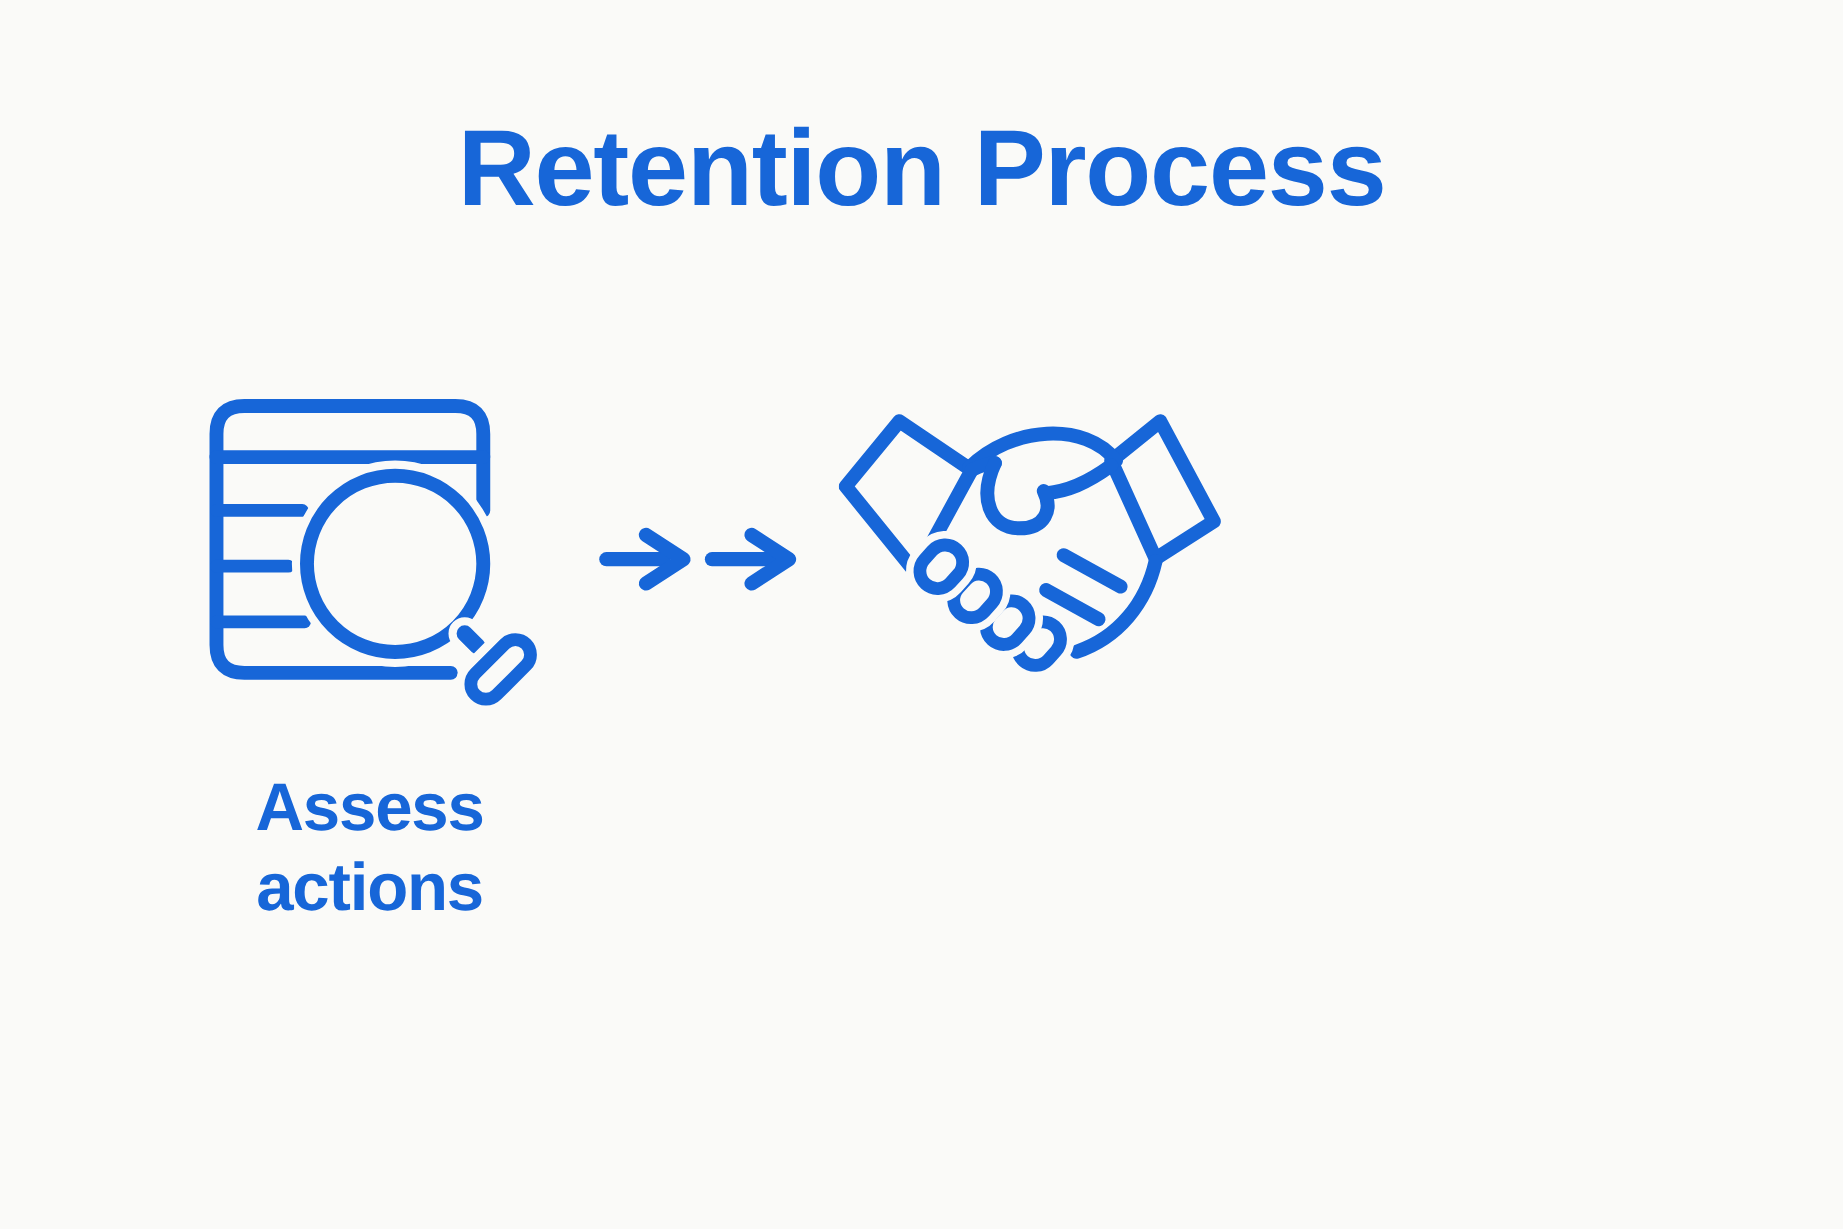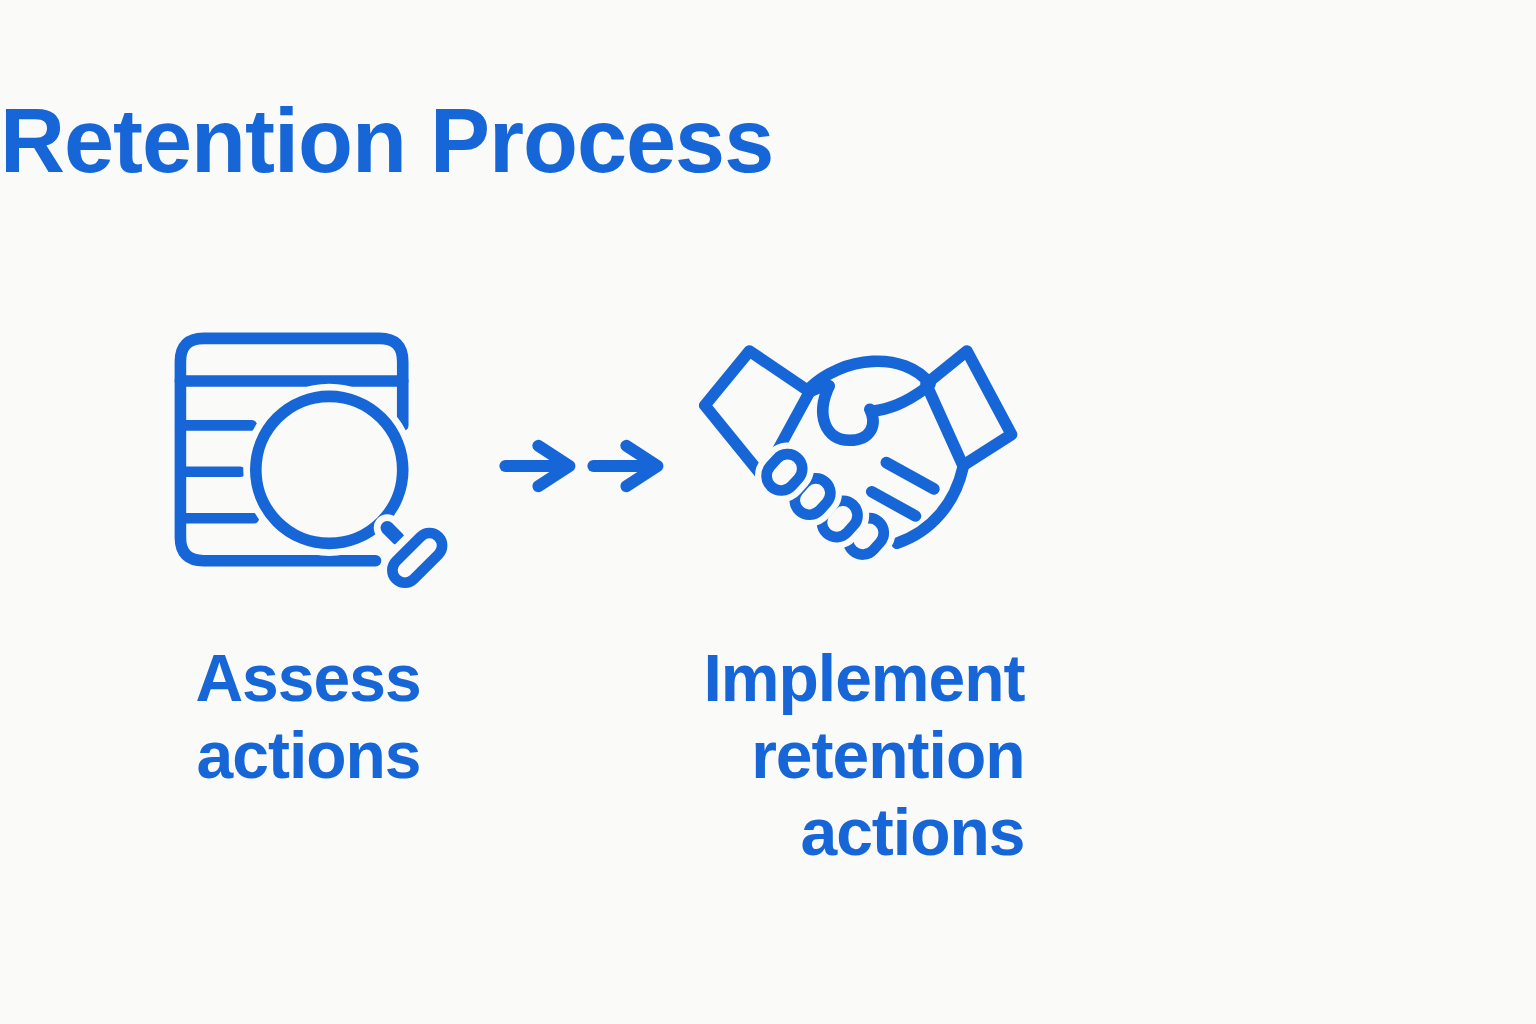--- a/index.html
+++ b/index.html
@@ -10,21 +10,21 @@
   html, body { width: 1536px; height: 1024px; }
   body {
     background: var(--bg);
     font-family: "Liberation Sans", sans-serif;
     color: var(--accent);
     overflow: hidden;
   }
   .stage { width: 1536px; height: 1024px; position: relative; }
   .title {
     margin-top: 92px;
-    text-align: left;
+    text-align: center;
     font-size: 90px;
     font-weight: bold;
     letter-spacing: -1px;
     line-height: 1.1;
     color: var(--accent);
   }
   .flow {
     margin: 115px auto 0 auto;
     margin-left: 118px;
     width: 1316px;
@@ -46,22 +46,22 @@
   .arrow-box {
     width: 88px;
     height: 320px;
     display: flex;
     align-items: center;
     justify-content: center;
     flex: 0 0 auto;
   }
   .label {
     margin-top: 14px;
-    text-align: right;
-    font-size: 66px;
+    text-align: center;
+    font-size: 56px;
     font-weight: bold;
     letter-spacing: -1px;
     line-height: 1.17;
     color: var(--accent);
   }
   svg { display: block; color: var(--accent); }
   .stroke {
     fill: none;
     stroke: currentColor;
     stroke-linecap: round;
@@ -145,21 +145,16 @@
           <rect class="halo" stroke-width="24" x="157" y="177" width="30" height="40" rx="15" transform="rotate(42 172 197)"></rect>
           <rect class="stroke" stroke-width="11" x="157" y="177" width="30" height="40" rx="15" transform="rotate(42 172 197)"></rect>
           <rect class="halo" stroke-width="24" x="130" y="159" width="30" height="40" rx="15" transform="rotate(42 145 179)"></rect>
           <rect class="stroke" stroke-width="11" x="130" y="159" width="30" height="40" rx="15" transform="rotate(42 145 179)"></rect>
           <rect class="halo" stroke-width="24" x="102" y="136" width="30" height="40" rx="15" transform="rotate(42 117 156)"></rect>
           <rect class="stroke" stroke-width="11" x="102" y="136" width="30" height="40" rx="15" transform="rotate(42 117 156)"></rect>
           <rect class="halo" stroke-width="24" x="73" y="111" width="30" height="40" rx="15" transform="rotate(42 88 131)"></rect>
           <rect class="stroke" stroke-width="11" x="73" y="111" width="30" height="40" rx="15" transform="rotate(42 88 131)"></rect>
         </svg>
       </div>
-      <div class="label">
-        <div>Implement</div>
-        <div>retention</div>
-        <div>actions</div>
-      </div>
     </div>
 
   </div>
 </div>
 
 </body></html>

